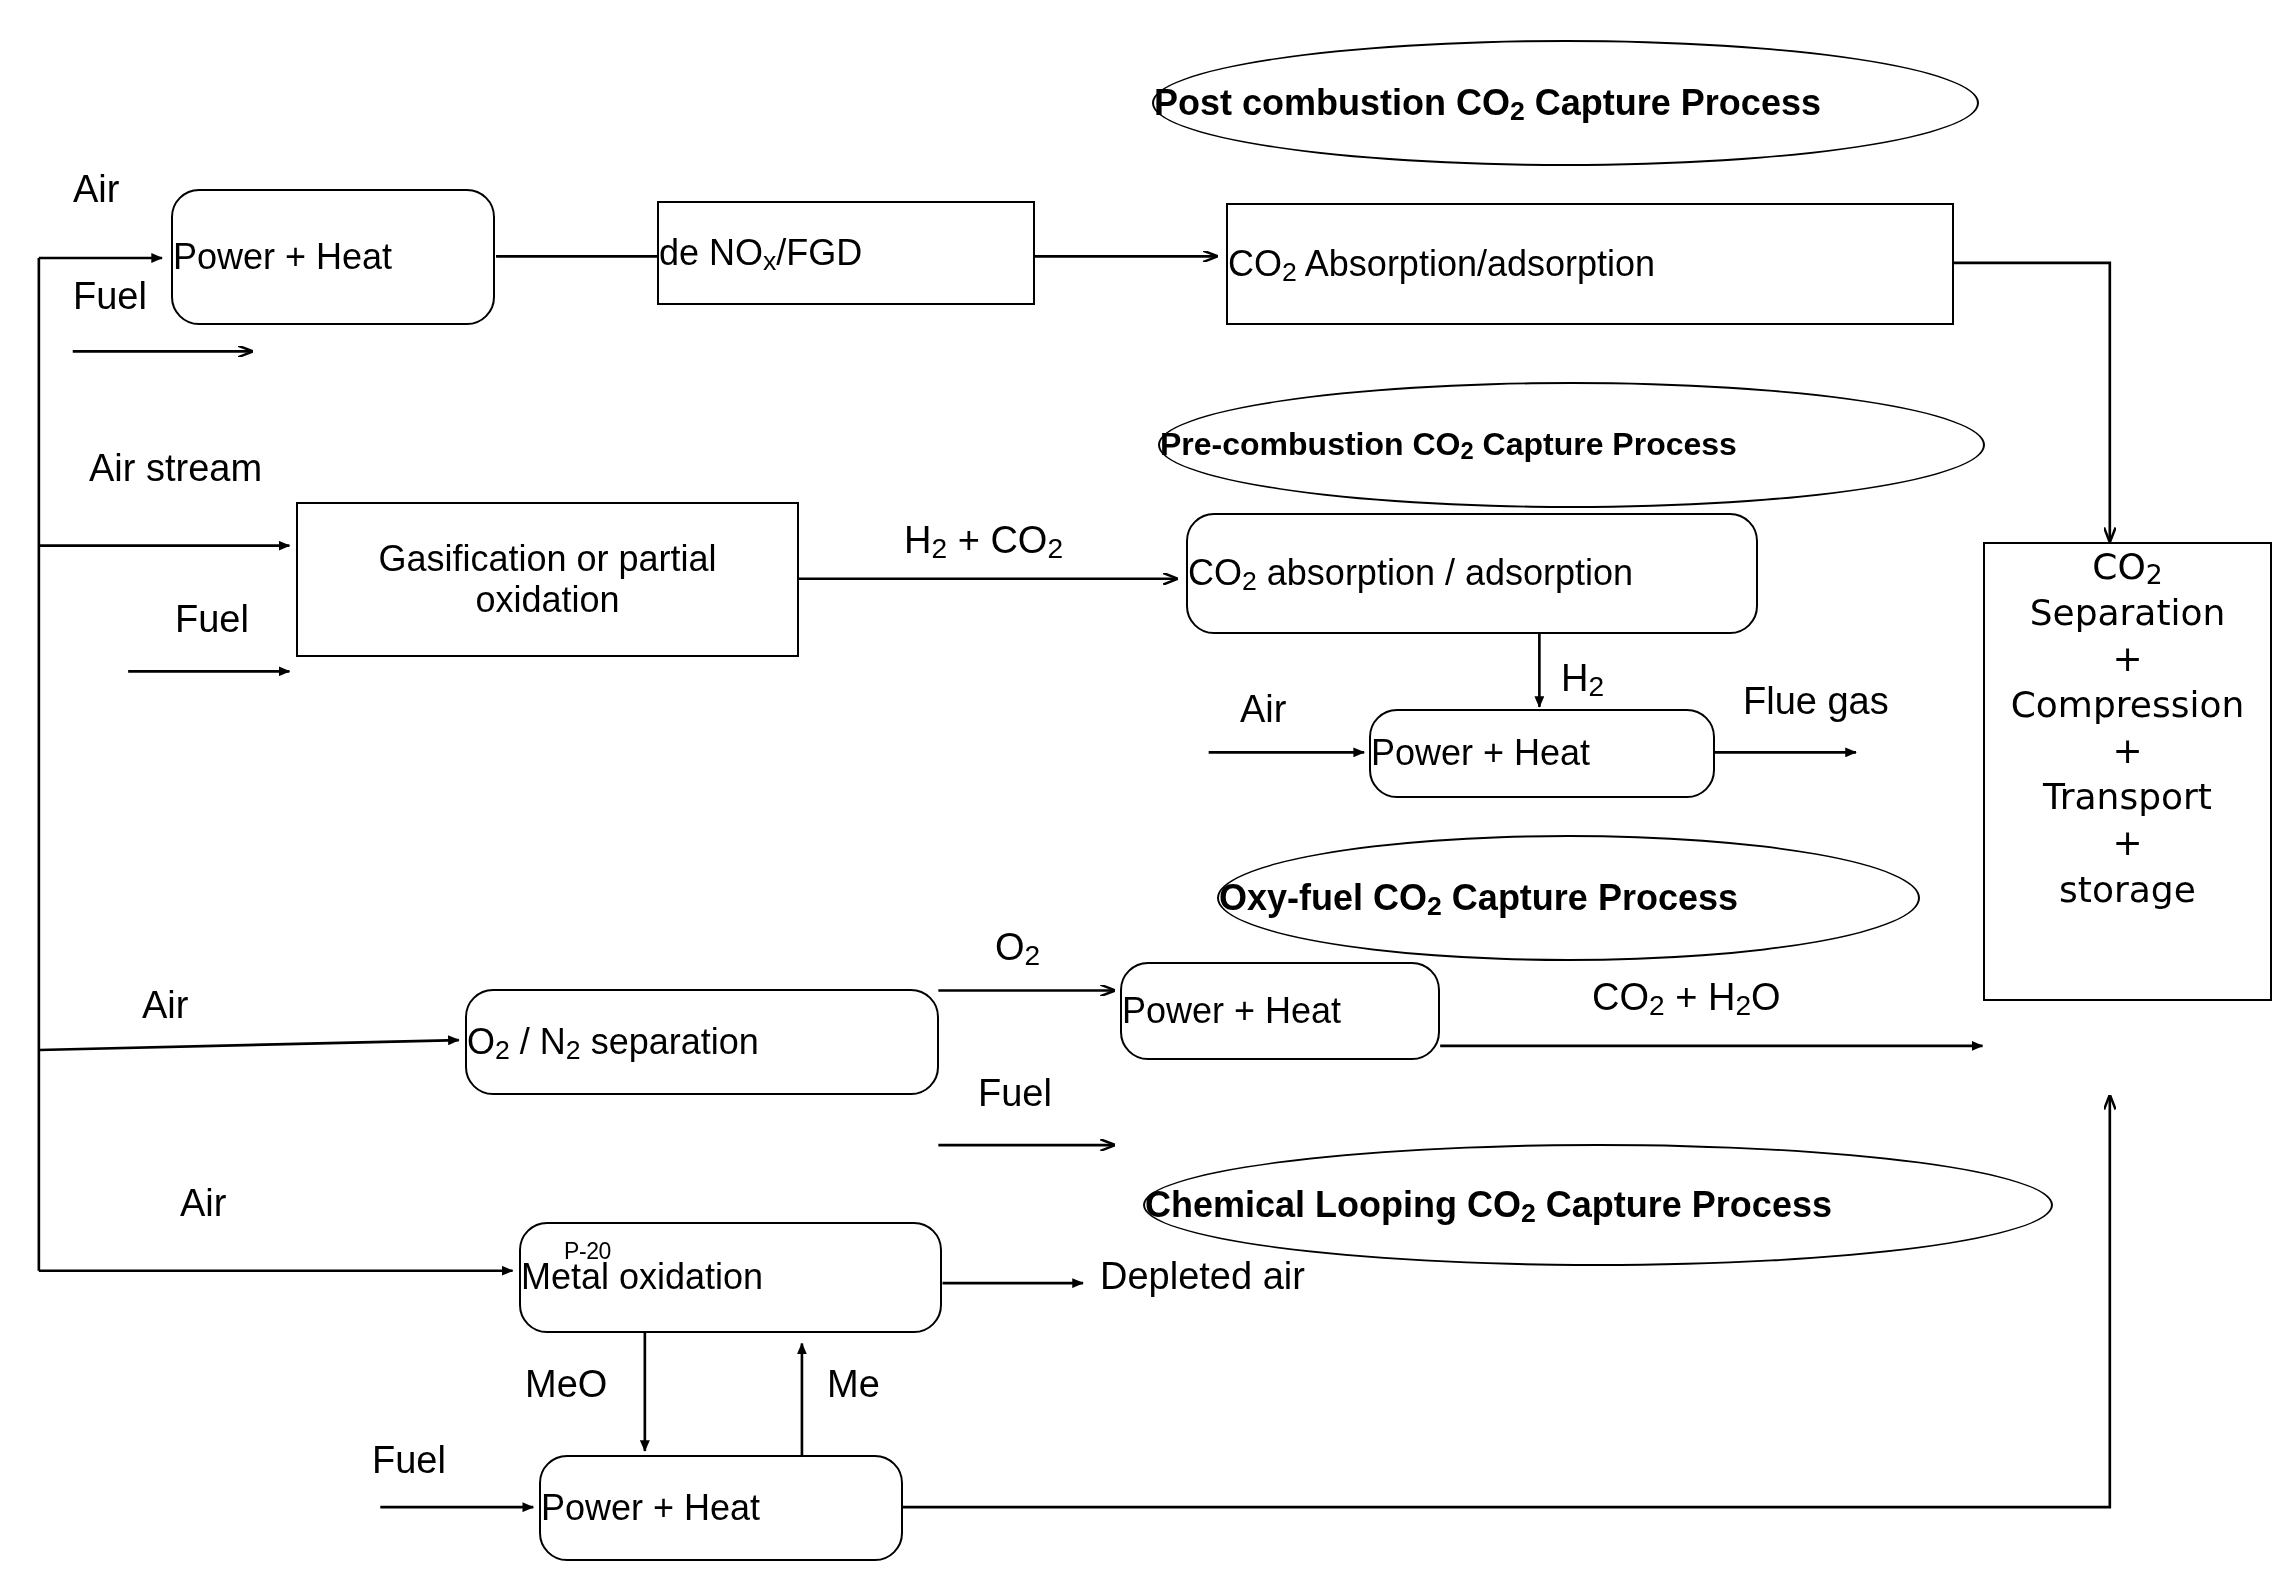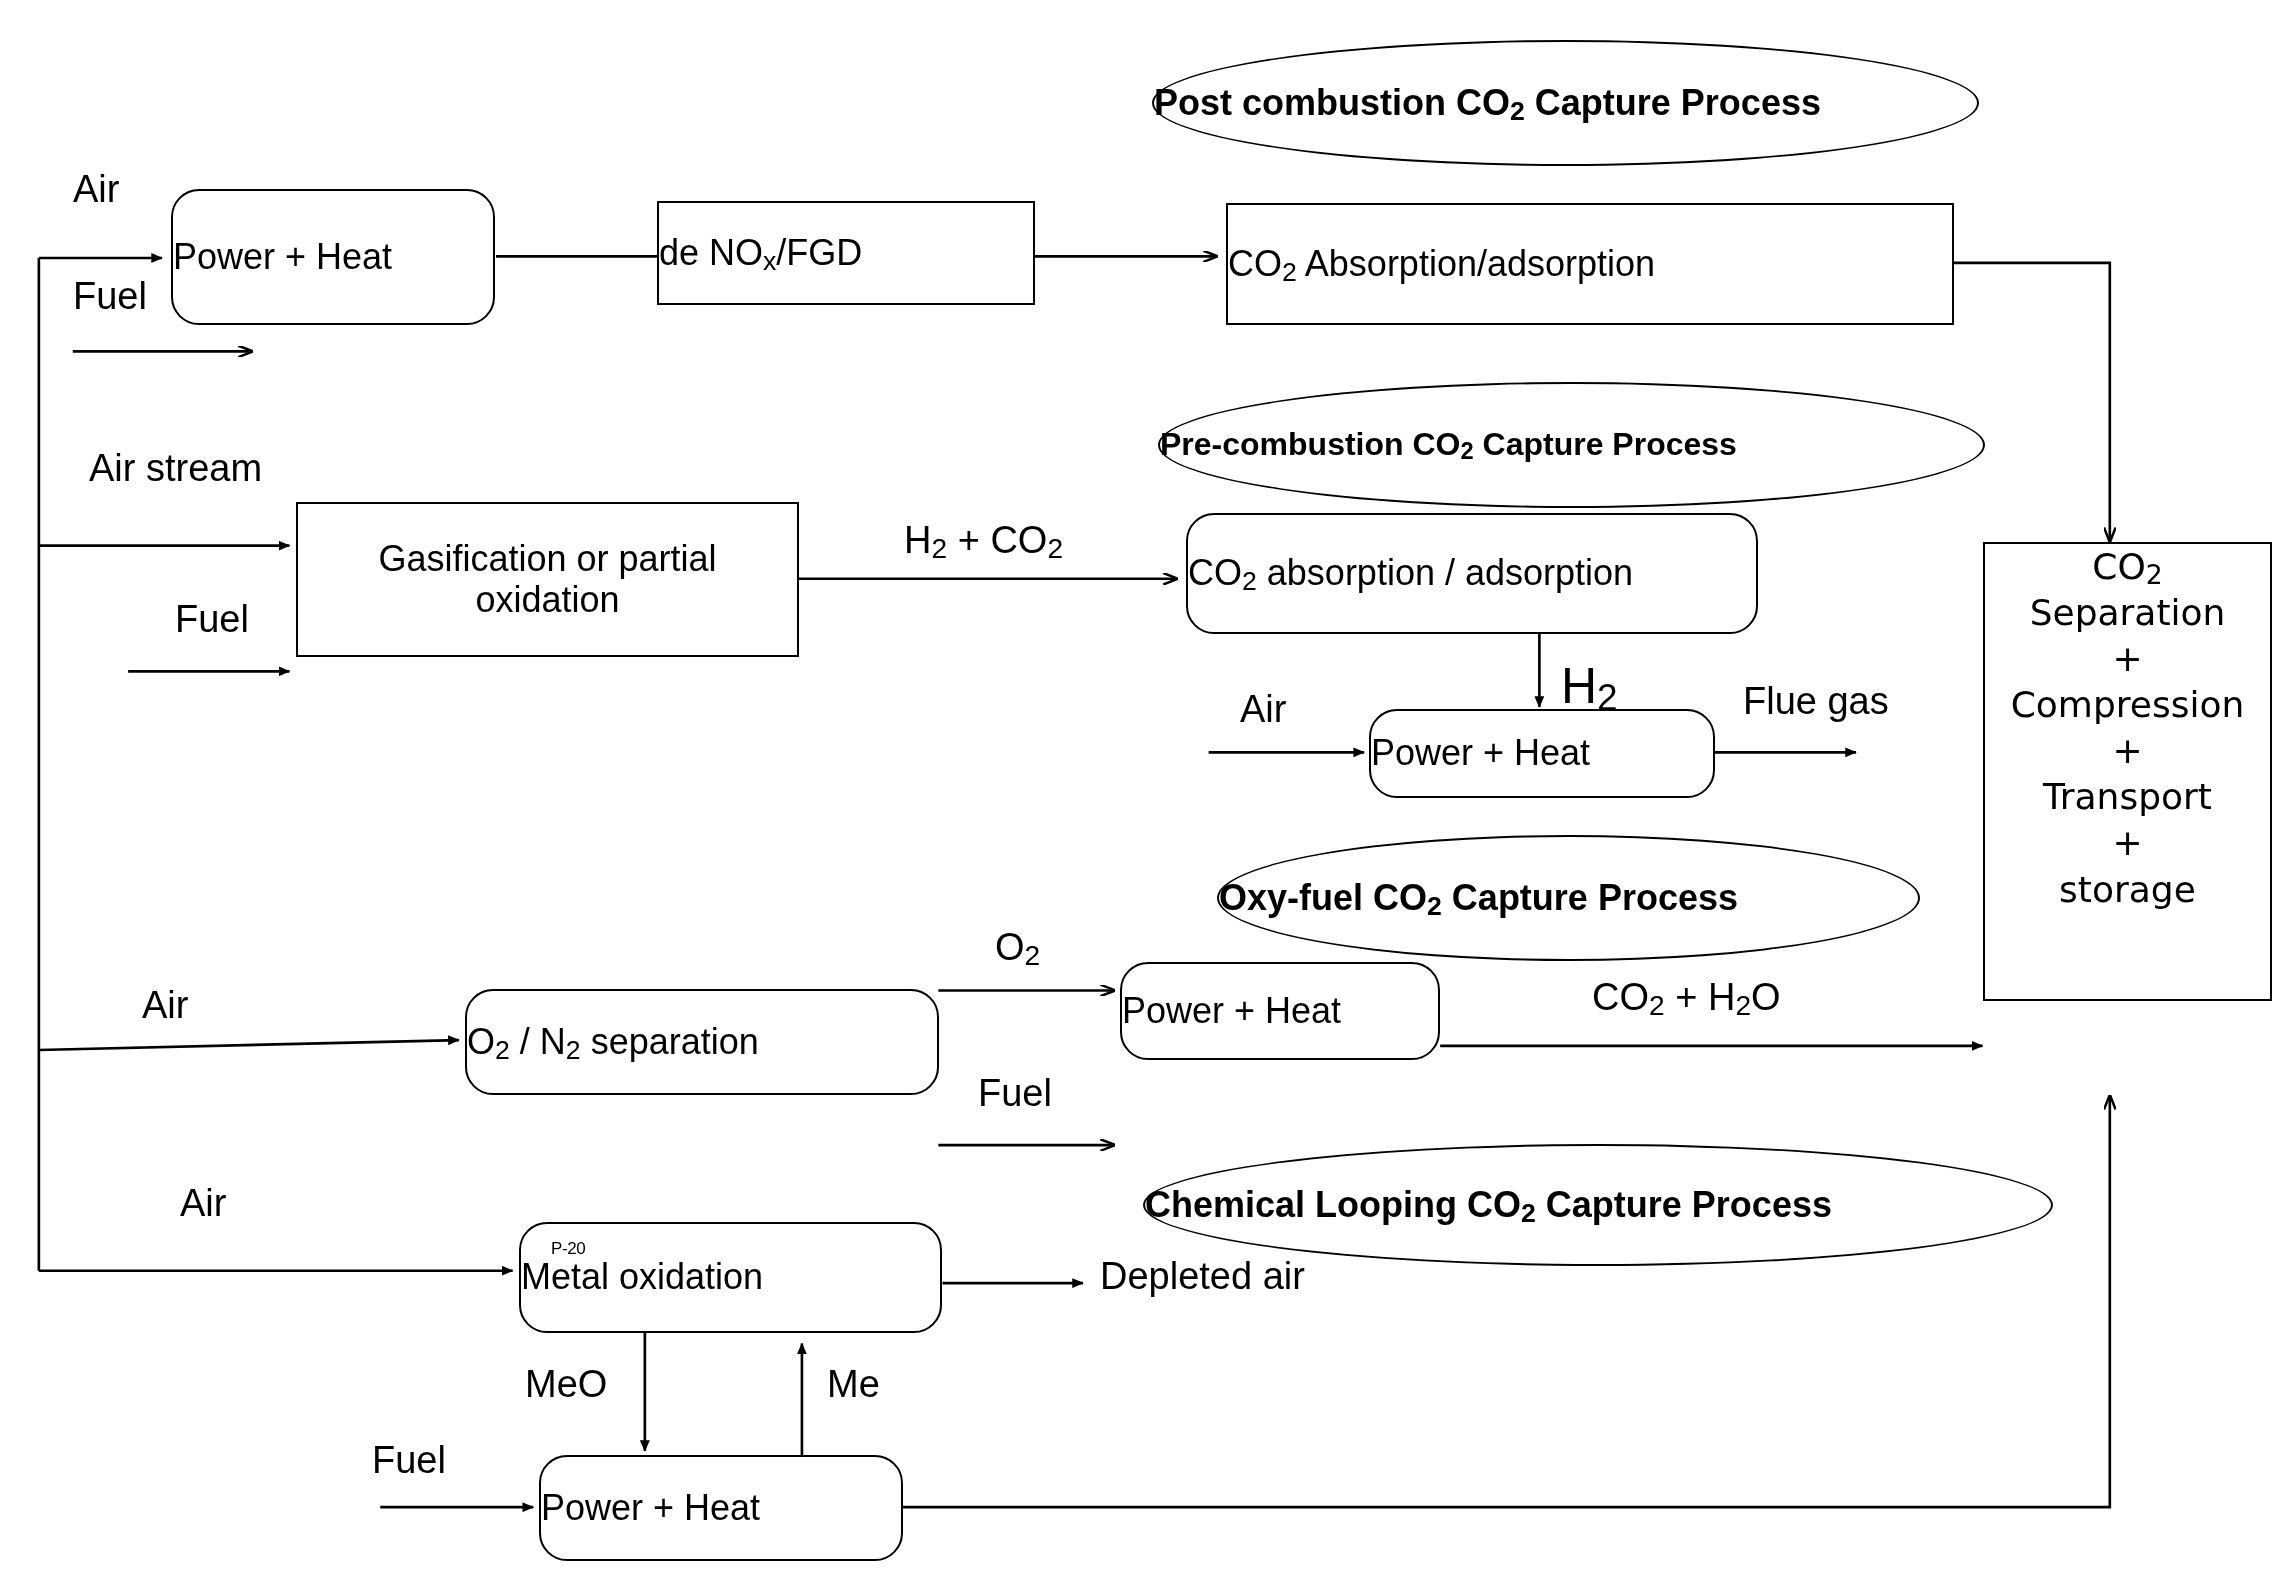--- a/index.html
+++ b/index.html
@@ -6,21 +6,21 @@
   body{font-family:"Liberation Sans", sans-serif;}
   #stage{position:relative;width:2295px;height:1594px;background:#fff;overflow:hidden;}
   svg.layer{position:absolute;left:0;top:0;width:2295px;height:1594px;}
   .nd{position:absolute;box-sizing:border-box;display:flex;align-items:center;justify-content:flex-start;
       text-align:center;color:#000;background:#fff;line-height:1.12;}
   .nd.rect{border:2.1px solid #000;}
   .nd.round{border:2.1px solid #000;border-radius:28px;}
   .nd.ell{border:2.1px solid #000;border-radius:50%;font-weight:bold;}
   .lbl{position:absolute;color:#000;white-space:nowrap;}
   .sub{font-size:0.74em;vertical-align:baseline;position:relative;top:0.18em;}
-  .sup-tag{position:absolute;font-size:17px;letter-spacing:-0.4px;}
+  .sup-tag{position:absolute;font-size:23px;letter-spacing:-0.4px;margin-left:13px;}
 </style>
 </head>
 <body>
 
 <div id="stage">
 
   <svg class="layer" viewBox="0 0 2776 1928">
     <defs>
       <marker id="ah" markerWidth="14" markerHeight="12" refX="13" refY="6" orient="auto" markerUnits="userSpaceOnUse">
         <path d="M0,0 L14,6 L0,12 Z" fill="#000"></path>
@@ -168,21 +168,21 @@
   <div class="lbl" style="left:73px;top:168px;font-size:38px;">Air</div>
 
   <div class="lbl" style="left:73px;top:275px;font-size:38px;">Fuel</div>
 
   <div class="lbl" style="left:89px;top:447px;font-size:38px;">Air stream</div>
 
   <div class="lbl" style="left:175px;top:598px;font-size:38px;">Fuel</div>
 
   <div class="lbl" style="left:904px;top:519px;font-size:38px;">H<span class="sub">2</span> + CO<span class="sub">2</span></div>
 
-  <div class="lbl" style="left:1561px;top:657px;font-size:50px;">H<span class="sub">2</span></div>
+  <div class="lbl" style="left:1561px;top:657px;font-size:38px;">H<span class="sub">2</span></div>
 
   <div class="lbl" style="left:1240px;top:688px;font-size:38px;">Air</div>
 
   <div class="lbl" style="left:1743px;top:680px;font-size:38px;">Flue gas</div>
 
   <div class="lbl" style="left:142px;top:984px;font-size:38px;">Air</div>
 
   <div class="lbl" style="left:995px;top:926px;font-size:38px;">O<span class="sub">2</span></div>
 
   <div class="lbl" style="left:978px;top:1072px;font-size:38px;">Fuel</div>

